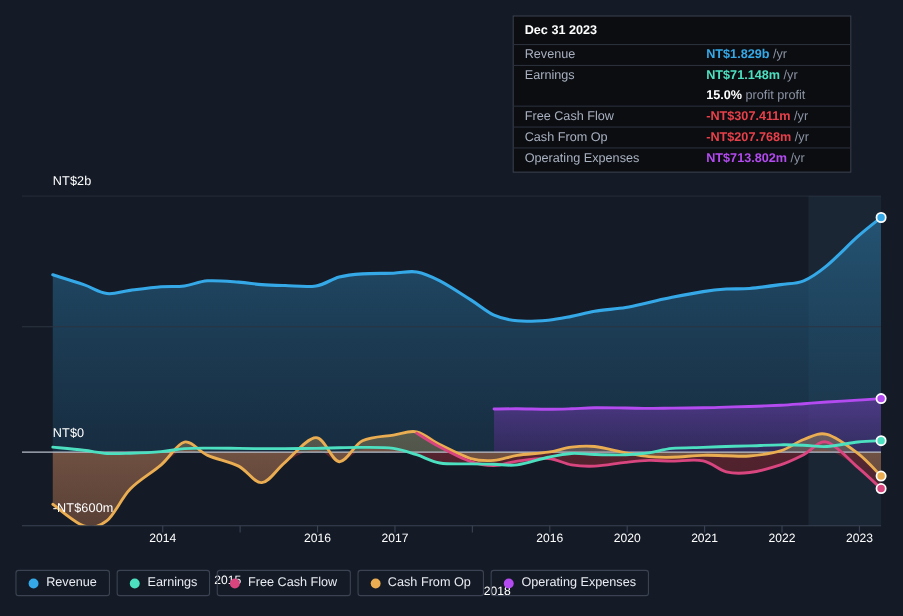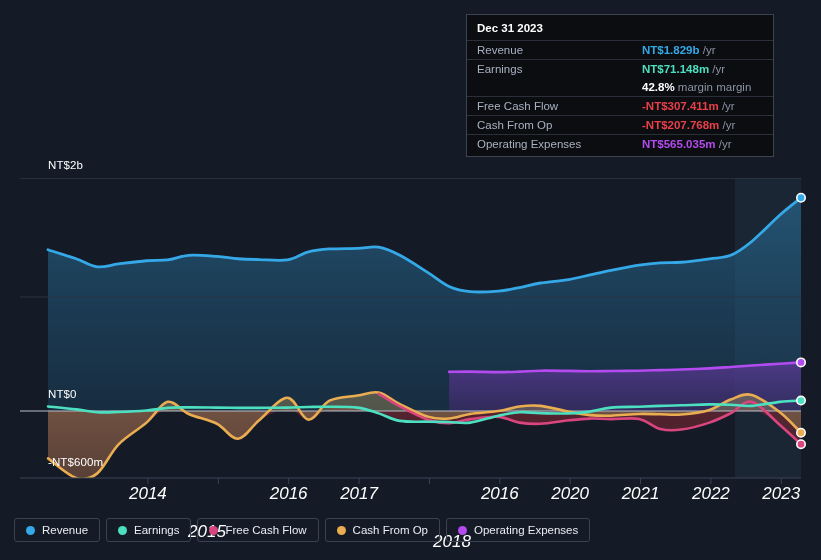--- a/index.html
+++ b/index.html
@@ -37,25 +37,24 @@
     padding-left: 26px;
   }
   .y-label { left: 22px; }
   #y-top   { top: 159px; }
   #y-zero  { top: 388px; }
   #y-bot   { top: 456px; }
 
   .x-tick-label {
     position: absolute;
     top: 484px;
-    font-size: 17px;
+    font-size: 11px;
     color: #ffffff;
     transform: translateX(-50%);
     white-space: nowrap;
-    font-style: italic;
   }
 
   
   #tooltip {
     position: absolute;
     left: 466px;
     top: 14px;
     width: 308px;
     background: #0b0d11;
     border: 1px solid #3b4252;
@@ -217,33 +216,33 @@
         <div class="tt-row">
           <div class="tt-key">Revenue</div>
           <div class="tt-val"><b style="color: rgb(53, 169, 232);">NT$1.829b</b><span class="tt-unit"> /yr</span></div>
         </div>
         <div class="tt-row">
           <div class="tt-key">Earnings</div>
           <div class="tt-val"><b style="color: rgb(77, 224, 192);">NT$71.148m</b><span class="tt-unit"> /yr</span></div>
         </div>
         <div class="tt-row no-line">
           <div class="tt-key"></div>
-          <div class="tt-val"><b style="color: rgb(255, 255, 255);">42.8%</b><span class="tt-unit"> margin margin</span></div>
+          <div class="tt-val"><b style="color: rgb(255, 255, 255);">15.0%</b><span class="tt-unit"> profit profit</span></div>
         </div>
         <div class="tt-row">
           <div class="tt-key">Free Cash Flow</div>
           <div class="tt-val"><b style="color: rgb(232, 64, 74);">-NT$307.411m</b><span class="tt-unit"> /yr</span></div>
         </div>
         <div class="tt-row">
           <div class="tt-key">Cash From Op</div>
           <div class="tt-val"><b style="color: rgb(232, 64, 74);">-NT$207.768m</b><span class="tt-unit"> /yr</span></div>
         </div>
         <div class="tt-row">
           <div class="tt-key">Operating Expenses</div>
-          <div class="tt-val"><b style="color: rgb(180, 75, 240);">NT$565.035m</b><span class="tt-unit"> /yr</span></div>
+          <div class="tt-val"><b style="color: rgb(180, 75, 240);">NT$713.802m</b><span class="tt-unit"> /yr</span></div>
         </div>
       </div>
   </div>
 
   <div id="legend">
       <div class="legend-item">
         <span class="legend-dot" style="background: rgb(53, 169, 232);"></span>
         <span class="legend-text">Revenue</span>
       </div>
       <div class="legend-item">

